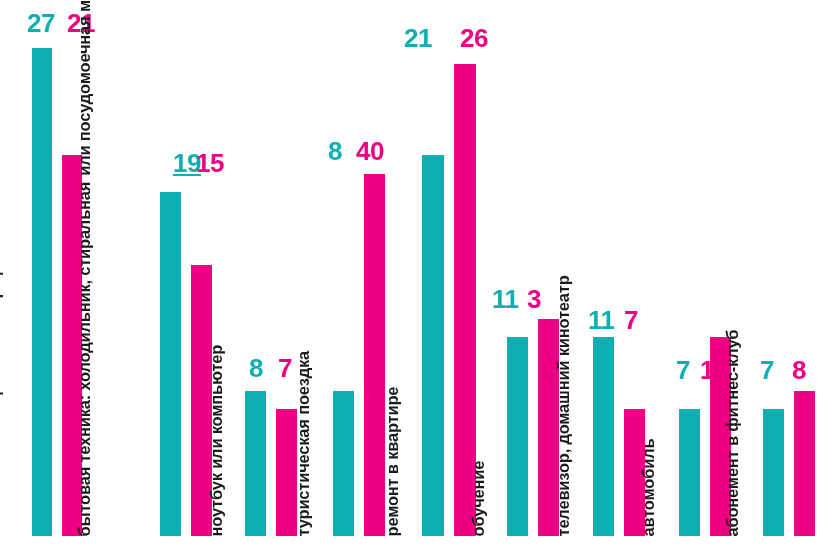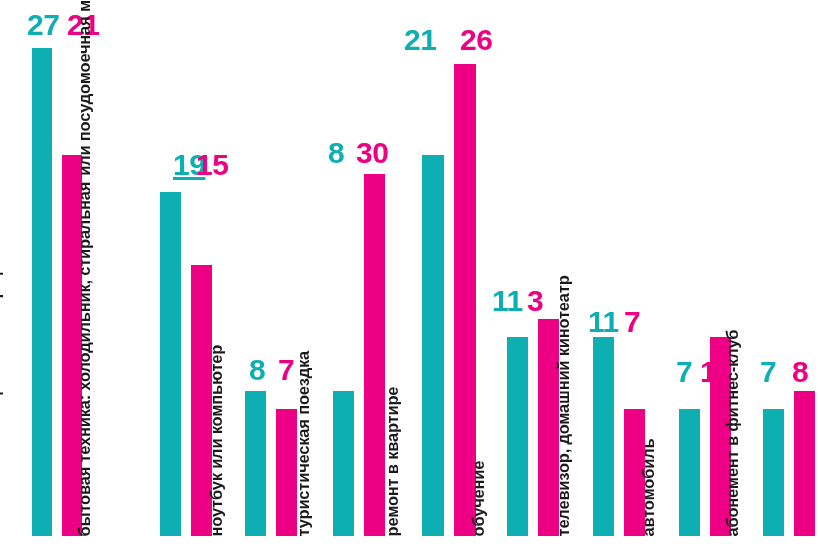--- a/index.html
+++ b/index.html
@@ -20,21 +20,21 @@
   .bar {
     position: absolute;
     bottom: 20px;           
   }
   .bar.teal  { background: #0DAFB2; }
   .bar.pink  { background: #EE0084; }
 
   
   .value {
     position: absolute;
-    font-size: 30px;
+    font-size: 26px;
     font-weight: bold;
     line-height: 1;
     letter-spacing: -0.5px;
     white-space: nowrap;
     font-family: "Liberation Sans", "DejaVu Sans", sans-serif;
   }
   .value.teal { color: #0DAFB2; }
   .value.pink { color: #EE0084; }
 
   
@@ -89,21 +89,21 @@
       <div class="bar pink" style="left: 794px; width: 21px; height: 145px;"></div>
     </div>
   <div id="values-layer">
       <div class="value teal" style="left: 27px; top: 10px;">27</div>
       <div class="value pink" style="left: 67px; top: 10px;">21</div>
       <div class="value teal" style="left: 173px; top: 150px; text-decoration: underline;">19</div>
       <div class="value pink" style="left: 196px; top: 150px;">15</div>
       <div class="value teal" style="left: 249px; top: 355px;">8</div>
       <div class="value pink" style="left: 278px; top: 355px;">7</div>
       <div class="value teal" style="left: 328px; top: 138px;">8</div>
-      <div class="value pink" style="left: 356px; top: 138px;">30</div>
+      <div class="value pink" style="left: 356px; top: 138px;">40</div>
       <div class="value teal" style="left: 404px; top: 25px;">21</div>
       <div class="value pink" style="left: 460px; top: 25px;">26</div>
       <div class="value teal" style="left: 492px; top: 286px;">11</div>
       <div class="value pink" style="left: 527px; top: 286px;">3</div>
       <div class="value teal" style="left: 588px; top: 307px;">11</div>
       <div class="value pink" style="left: 624px; top: 307px;">7</div>
       <div class="value teal" style="left: 676px; top: 357px;">7</div>
       <div class="value pink" style="left: 700px; top: 357px;">11</div>
       <div class="value teal" style="left: 760px; top: 357px;">7</div>
       <div class="value pink" style="left: 792px; top: 357px;">8</div>

